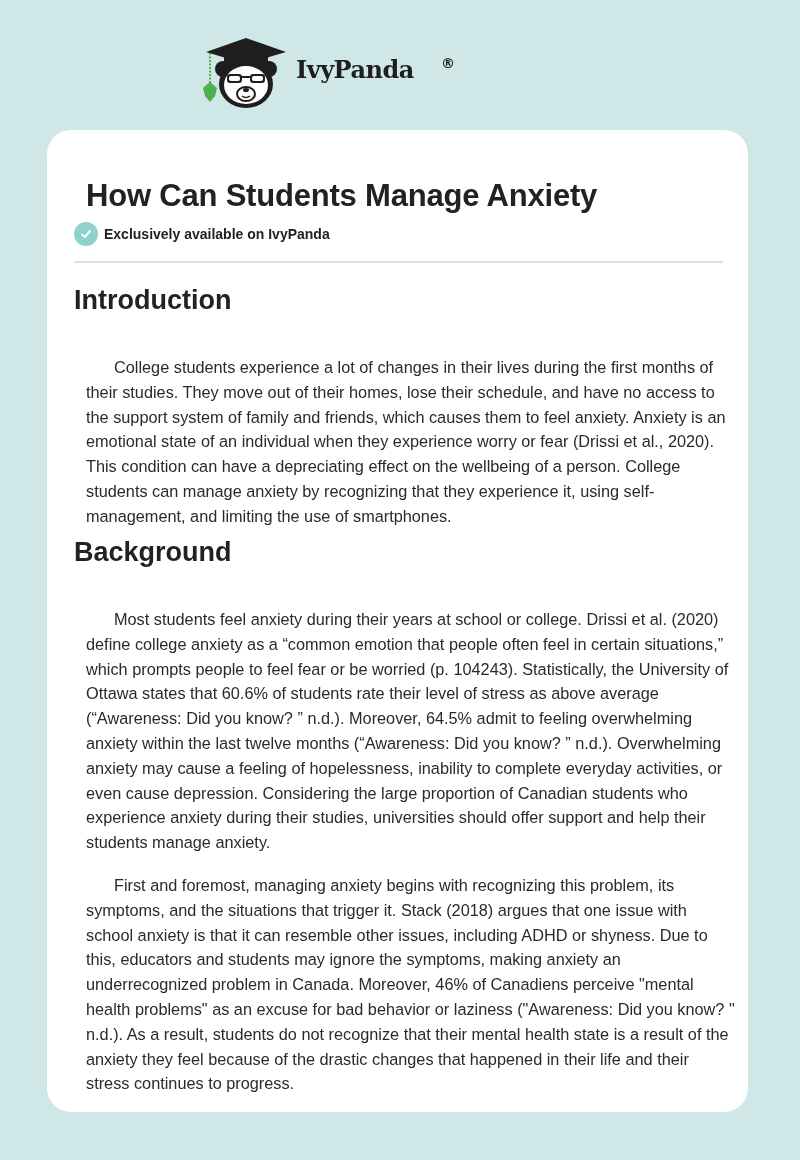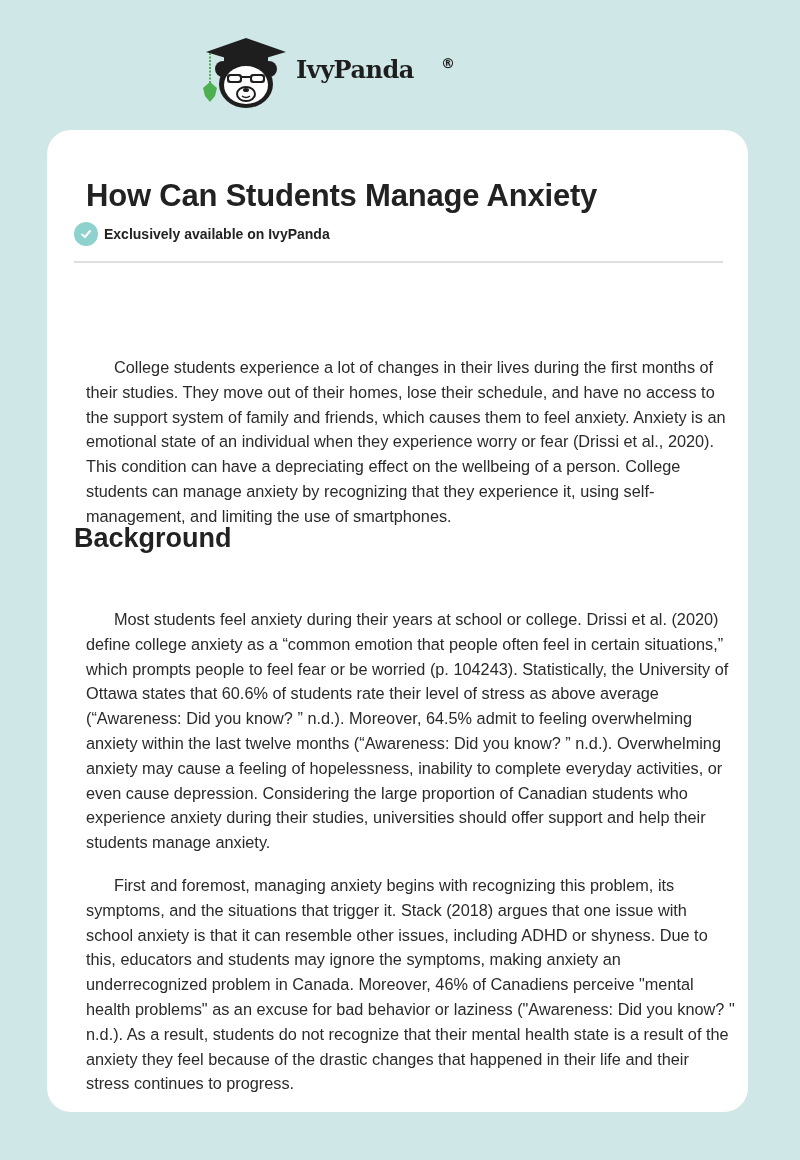--- a/index.html
+++ b/index.html
@@ -164,18 +164,19 @@
     <span class="check-icon">
       <svg width="12" height="12" viewBox="0 0 12 12">
         <path d="M2 6.5 L5 9 L10 3" fill="none" stroke="#ffffff" stroke-width="2" stroke-linecap="round" stroke-linejoin="round"></path>
       </svg>
     </span>
     <span class="badge-text">Exclusively available on IvyPanda</span>
   </div>
 
   <div class="divider"></div>
 
+  <h2 class="section-heading" style="top:155px;">Introduction</h2>
   <p class="para" style="top:213px;">College students experience a lot of changes in their lives during the first months of their studies. They move out of their homes, lose their schedule, and have no access to the support system of family and friends, which causes them to feel anxiety. Anxiety is an emotional state of an individual when they experience worry or fear (Drissi et al., 2020). This condition can have a depreciating effect on the wellbeing of a person. College students can manage anxiety by recognizing that they experience it, using self-management, and limiting the use of smartphones.</p>
 
-  <h2 class="section-heading" style="top:393px;">Background</h2>
+  <h2 class="section-heading" style="top:407px;">Background</h2>
   <p class="para" style="top:465px;">Most students feel anxiety during their years at school or college. Drissi et al. (2020) define college anxiety as a “common emotion that people often feel in certain situations,” which prompts people to feel fear or be worried (p. 104243). Statistically, the University of Ottawa states that 60.6% of students rate their level of stress as above average (“Awareness: Did you know? ” n.d.). Moreover, 64.5% admit to feeling overwhelming anxiety within the last twelve months (“Awareness: Did you know? ” n.d.). Overwhelming anxiety may cause a feeling of hopelessness, inability to complete everyday activities, or even cause depression. Considering the large proportion of Canadian students who experience anxiety during their studies, universities should offer support and help their students manage anxiety.</p>
   <p class="para" style="top:731px;">First and foremost, managing anxiety begins with recognizing this problem, its symptoms, and the situations that trigger it. Stack (2018) argues that one issue with school anxiety is that it can resemble other issues, including ADHD or shyness. Due to this, educators and students may ignore the symptoms, making anxiety an underrecognized problem in Canada. Moreover, 46% of Canadiens perceive "mental health problems" as an excuse for bad behavior or laziness ("Awareness: Did you know? " n.d.). As a result, students do not recognize that their mental health state is a result of the anxiety they feel because of the drastic changes that happened in their life and their stress continues to progress.</p>
 </div>
 
 </body></html>

